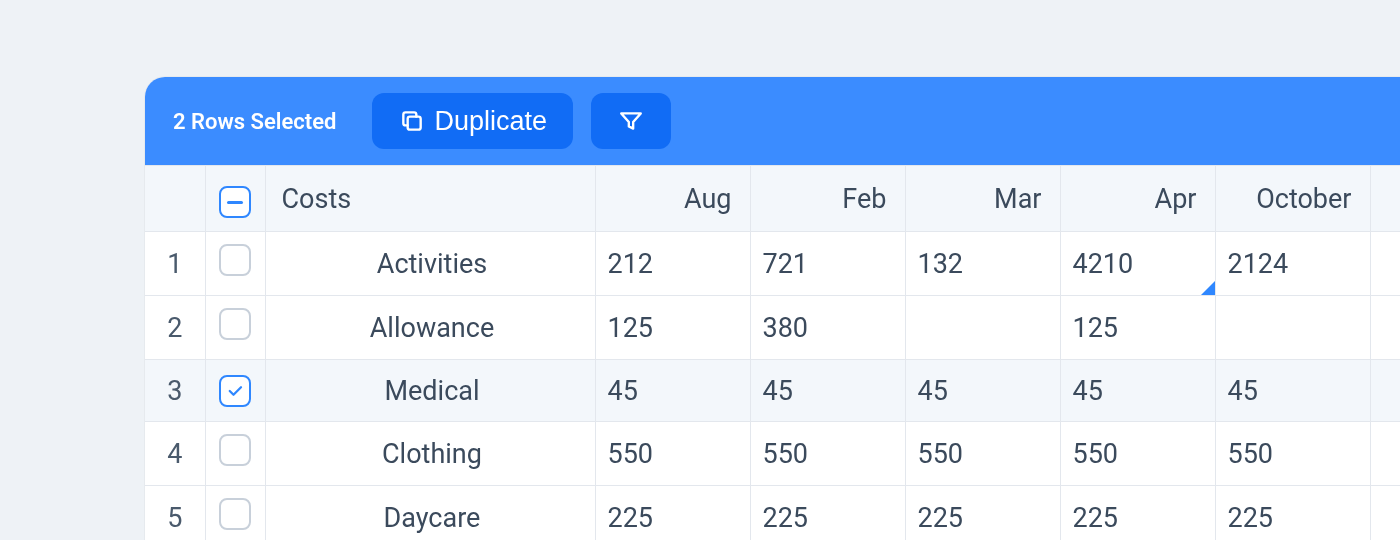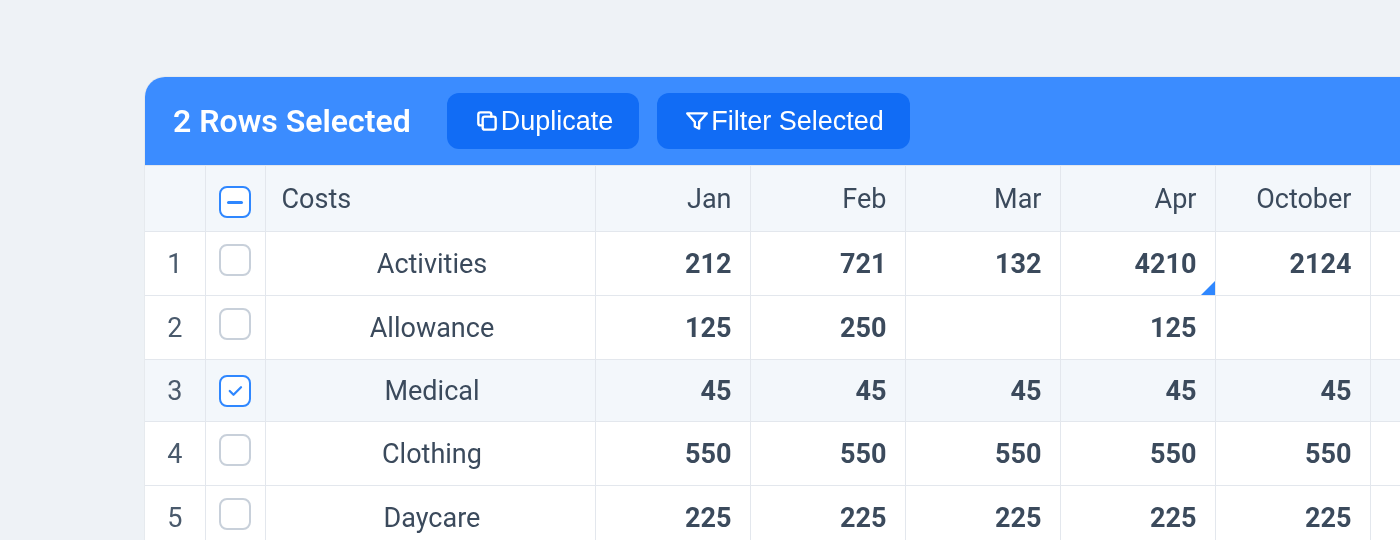--- a/index.html
+++ b/index.html
@@ -23,33 +23,33 @@
   .toolbar {
     background: #3b8cff;
     height: 88px;
     display: flex;
     align-items: center;
     padding: 0 28px;
     gap: 18px;
   }
   .sel-label {
     color: #fff;
-    font-size: 32px;
+    font-size: 22px;
     font-weight: 600;
     margin-right: 18px;
   }
   .btn {
     background: #116cf5;
     color: #fff;
     border-radius: 12px;
     height: 56px;
     display: flex;
     align-items: center;
     padding: 0 26px;
-    gap: 0;
+    gap: 8px;
     font-size: 27px;
     font-weight: 500;
     cursor: pointer;
     border: none;
   }
   .btn .ico { width: 28px; height: 28px; display: flex; align-items: center; justify-content: center; }
   .btn svg { stroke: #fff; fill: none; stroke-width: 2.2; stroke-linecap: round; stroke-linejoin: round; }
 
   
   table { border-collapse: collapse; width: 100%; table-layout: fixed; }
@@ -68,21 +68,21 @@
     padding: 12px;
   }
   thead th {
     background: #f3f7fb;
     height: 66px;
   }
   thead th:first-child, tbody td.rownum { border-left: none; }
   tbody tr:last-child td { border-bottom: none; }
   td.rownum { text-align: center; color: #4a5a6c; }
   .name-cell { padding-left: 16px; text-align: center; }
-  .num-cell  { padding-right: 18px; text-align: right; font-variant-numeric: tabular-nums; font-weight: bold; }
+  .num-cell  { padding-right: 18px; text-align: left; font-variant-numeric: tabular-nums; }
   th.name-h  { padding-left: 16px; text-align: left; }
   th.num-h   { padding-right: 18px; text-align: right; }
 
   tr.selected td { background: #f3f7fb; }
 
   
   .chk-cell { text-align: center; }
   .cbox {
     width: 32px; height: 32px;
     border: 2px solid #c8d0da;
@@ -126,21 +126,20 @@
       </span>
       <span>Duplicate</span>
     </button>
 
     <button class="btn">
       <span class="ico">
         <svg viewBox="0 0 24 24" width="26" height="26">
             <path d="M3 5h18l-7 8v6l-4-2v-4L3 5z"></path>
           </svg>
       </span>
-      <span>Filter Selected</span>
     </button>
 
   </div>
 
   <table>
     <colgroup>
       <col class="rownum">
         <col class="chk">
         <col class="name">
       <col class="month">
@@ -152,21 +151,21 @@
     </colgroup>
     <thead>
       <tr>
         <th></th>
         <th class="chk-cell">
           <span class="cbox active">
             <span class="dash"></span>
           </span>
         </th>
         <th class="name-h">Costs</th>
-        <th class="num-h">Jan</th>
+        <th class="num-h">Aug</th>
         <th class="num-h">Feb</th>
         <th class="num-h">Mar</th>
         <th class="num-h">Apr</th>
         <th class="num-h">October</th>
         <th></th>
       </tr>
     </thead>
     <tbody>
         <tr>
           <td class="rownum">1</td>
@@ -177,21 +176,21 @@
           <td class="num-cell">132</td>
           <td class="num-cell marker-cell">4210</td>
           <td class="num-cell">2124</td>
           <td></td>
         </tr>
         <tr>
           <td class="rownum">2</td>
           <td class="chk-cell"><span class="cbox"></span></td>
           <td class="name-cell">Allowance</td>
           <td class="num-cell">125</td>
-          <td class="num-cell">250</td>
+          <td class="num-cell">380</td>
           <td class="num-cell"></td>
           <td class="num-cell">125</td>
           <td class="num-cell"></td>
           <td></td>
         </tr>
         <tr class="selected">
           <td class="rownum">3</td>
           <td class="chk-cell"><span class="cbox active">
               <svg viewBox="0 0 24 24" width="18" height="18">
                 <path d="M5 12l5 5L20 7"></path>

